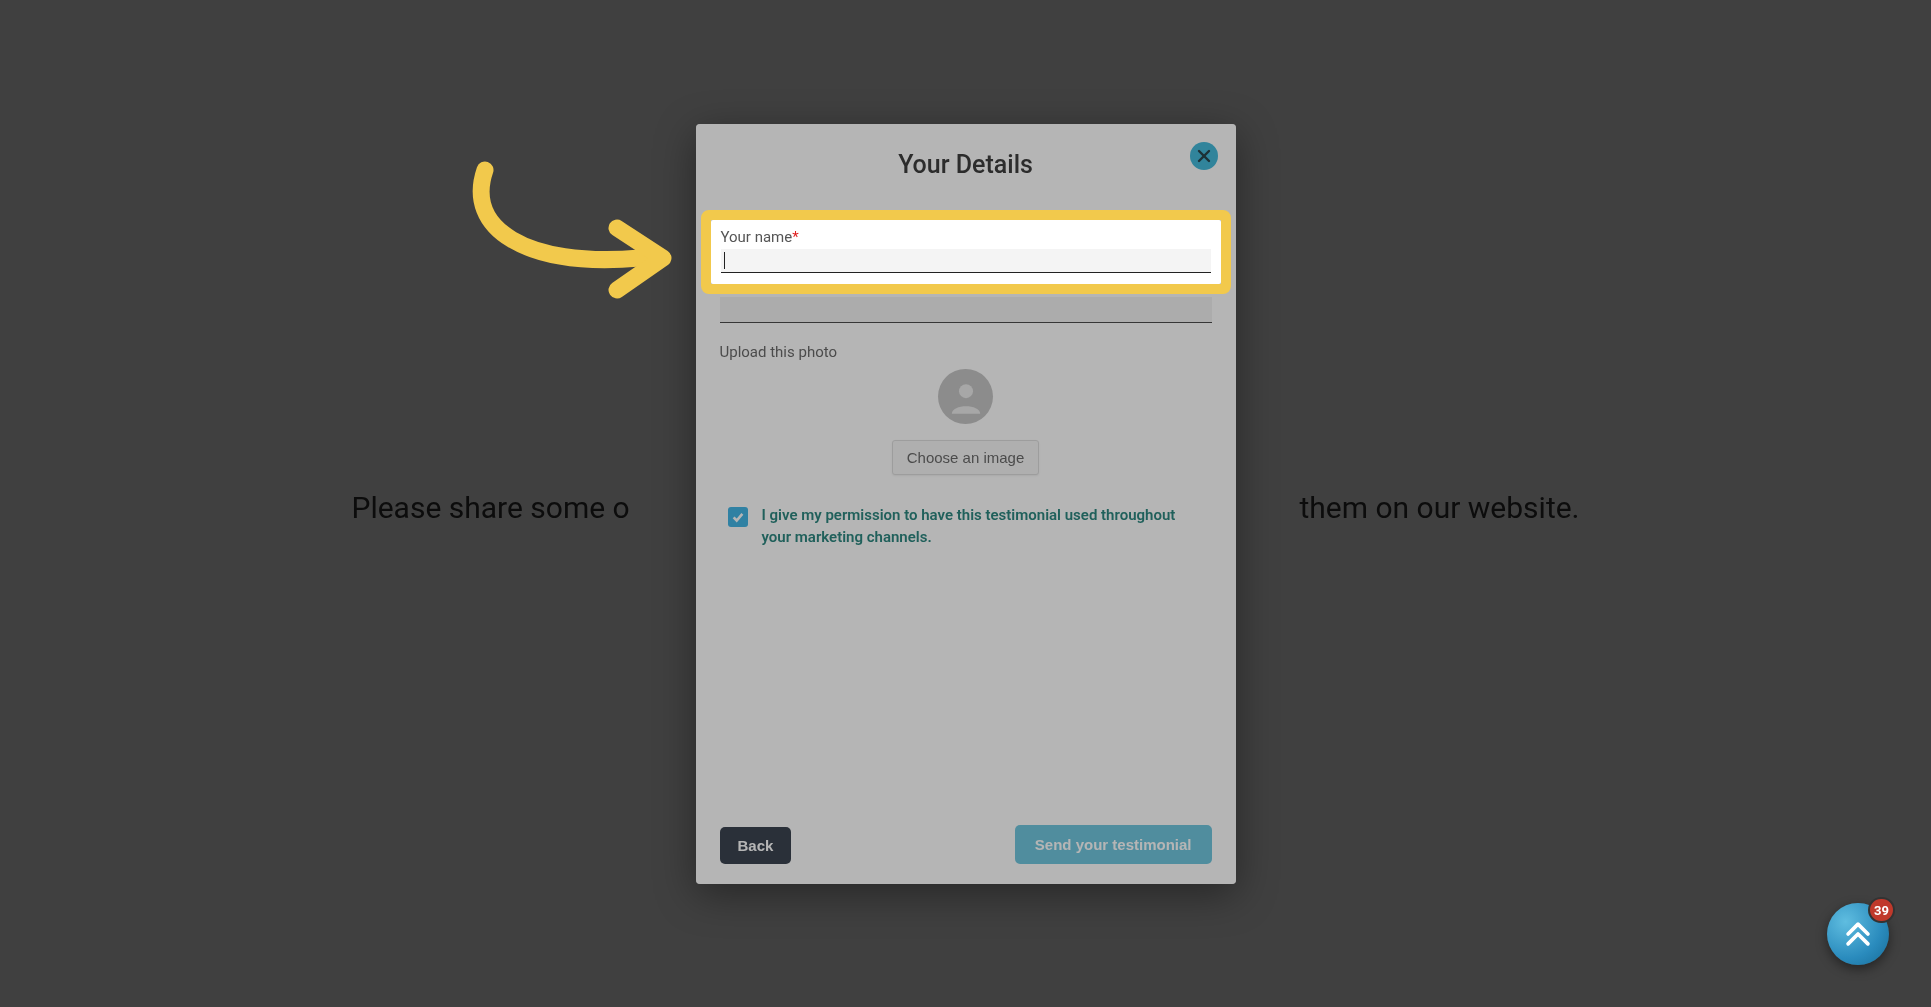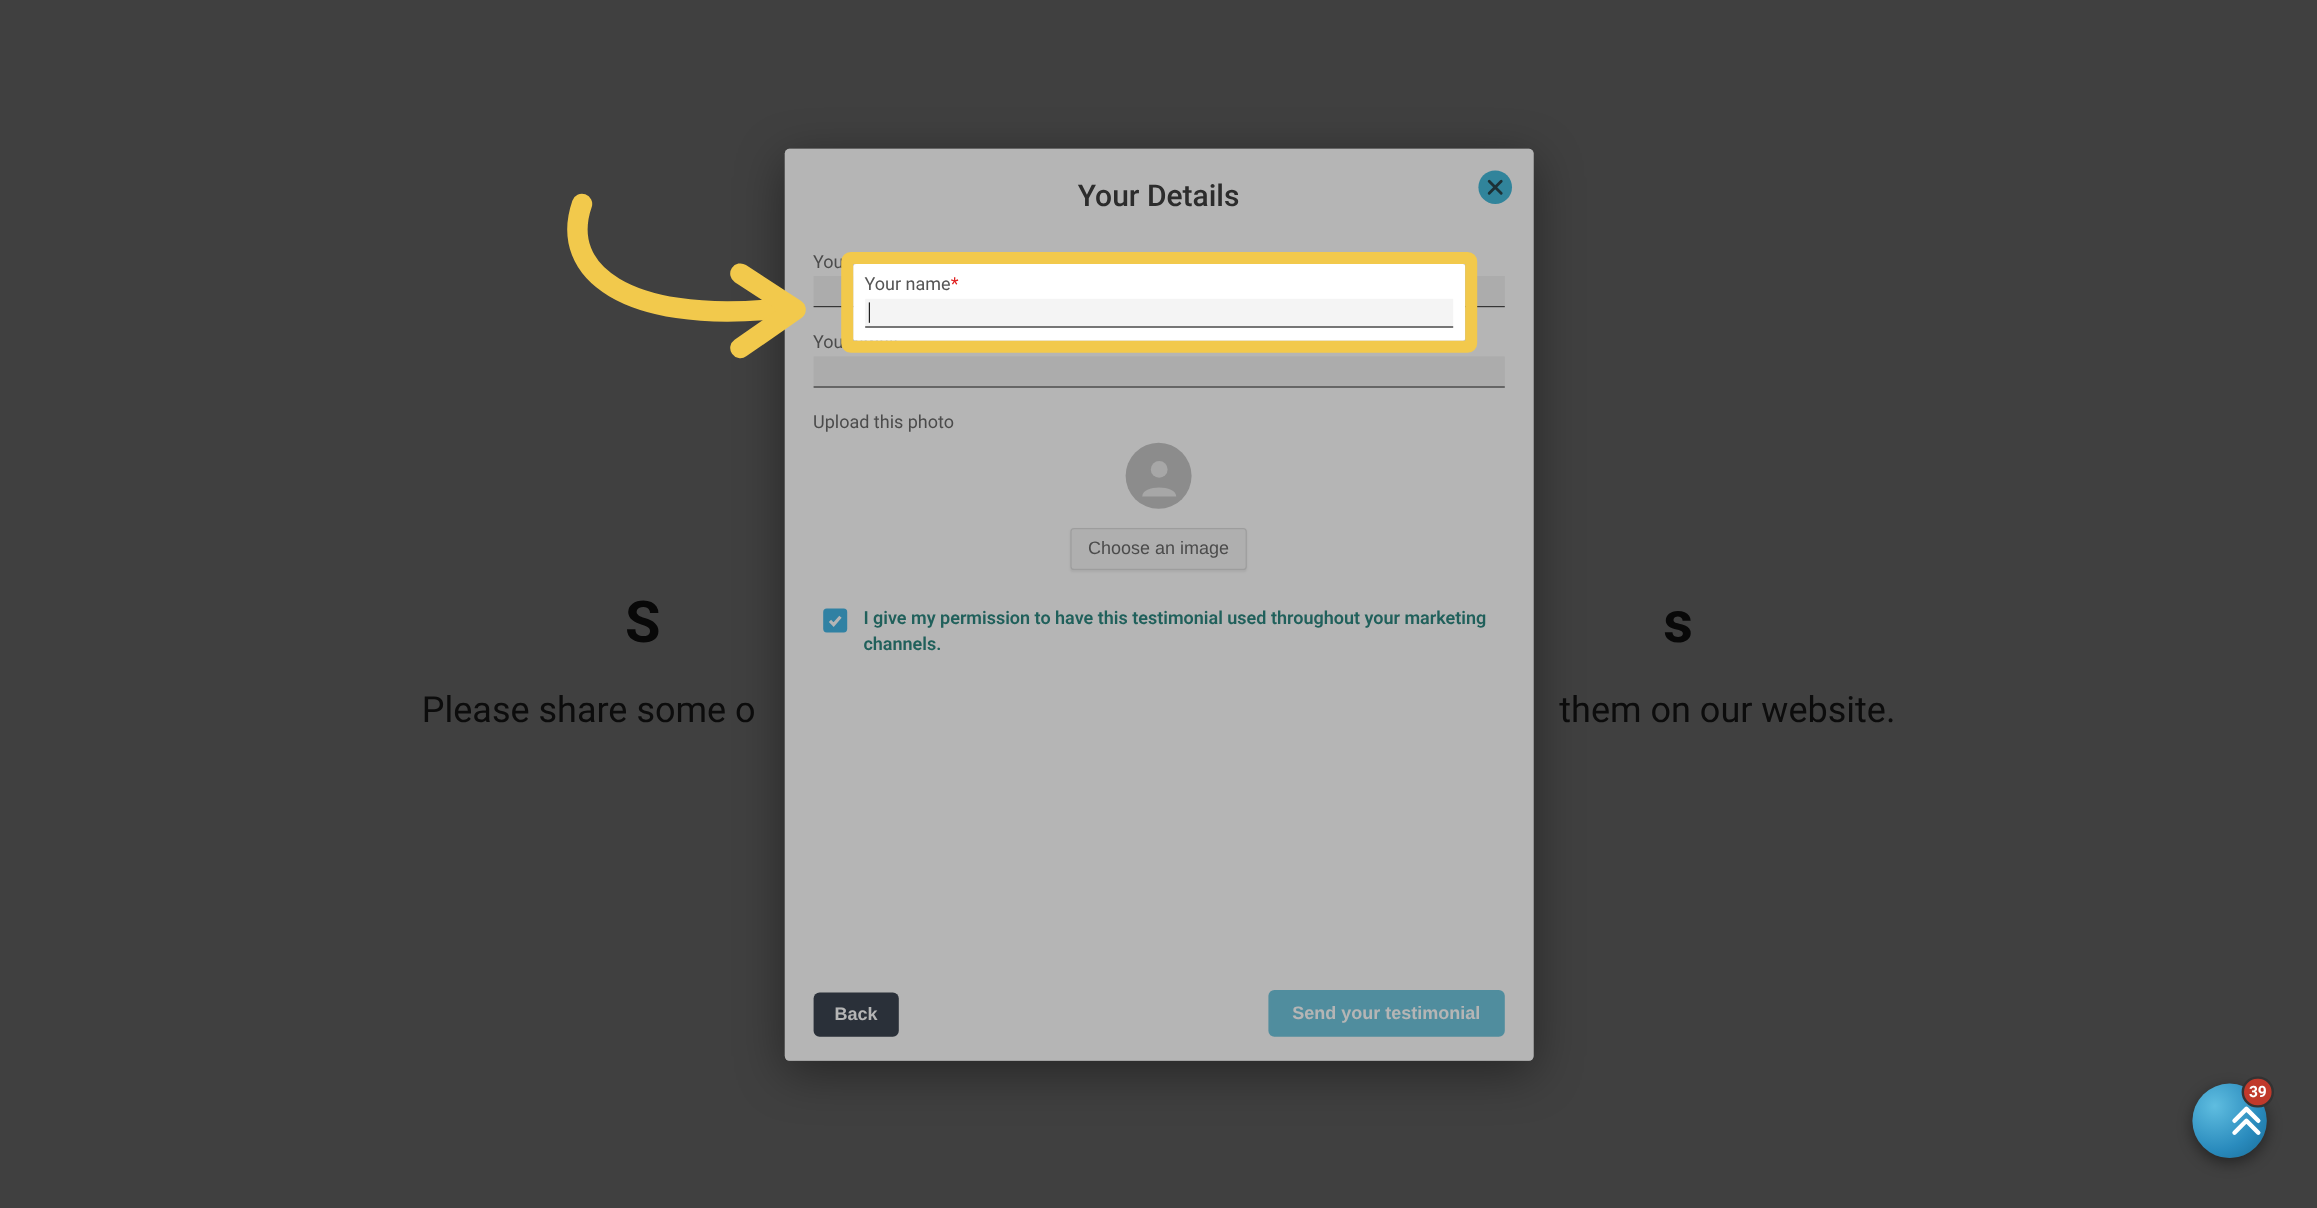--- a/index.html
+++ b/index.html
@@ -40,21 +40,21 @@
     .background-subtext {
       font-size: 30px;
       color: #333;
       font-weight: 400;
     }
     .modal {
       position: absolute;
       top: 124px;
       left: 50%;
       transform: translateX(-50%);
-      width: 624px;
+      width: 540px;
       height: 760px;
       background: #ffffff;
       border-radius: 4px;
       box-shadow: 0 10px 40px rgba(0,0,0,0.4);
       z-index: 10;
       display: flex;
       flex-direction: column;
     }
     .modal-shade {
       position: absolute;
@@ -272,21 +272,21 @@
       position: absolute;
       bottom: 42px;
       right: 42px;
       width: 62px;
       height: 62px;
       border-radius: 50%;
       background: radial-gradient(circle at 30% 30%, #5fbde0, #2a8bbd 60%, #176b97);
       z-index: 50;
       display: flex;
       align-items: center;
-      justify-content: flex-end;
+      justify-content: center;
       cursor: pointer;
       box-shadow: 0 4px 12px rgba(0,0,0,0.45);
       text-decoration: underline;
     }
     .widget-bubble svg {
       width: 34px;
       height: 34px;
     }
     .widget-badge {
       position: absolute;
@@ -303,25 +303,20 @@
       align-items: center;
       justify-content: center;
       padding: 0 4px;
       border: 2px solid #333;
     }
   </style>
 </head>
 <body>
 
 <div class="background-content">
-  <h1 class="background-heading">
-    <span>S</span>
-    <span style="visibility:hidden;">xxxxxxxxxxxxxxxxxxxxxxxxxxxxxxxxxx</span>
-    <span>s</span>
-  </h1>
   <p class="background-subtext">
     <span>Please share some o</span>
     <span style="visibility:hidden;">xxxxxxxxxxxxxxxxxxxxxxxxxxxxxxxxxxxxxxxxxxxx</span>
     <span>them on our website.</span>
   </p>
 </div>
 
 <div class="backdrop"></div>
 
 <div class="modal">

